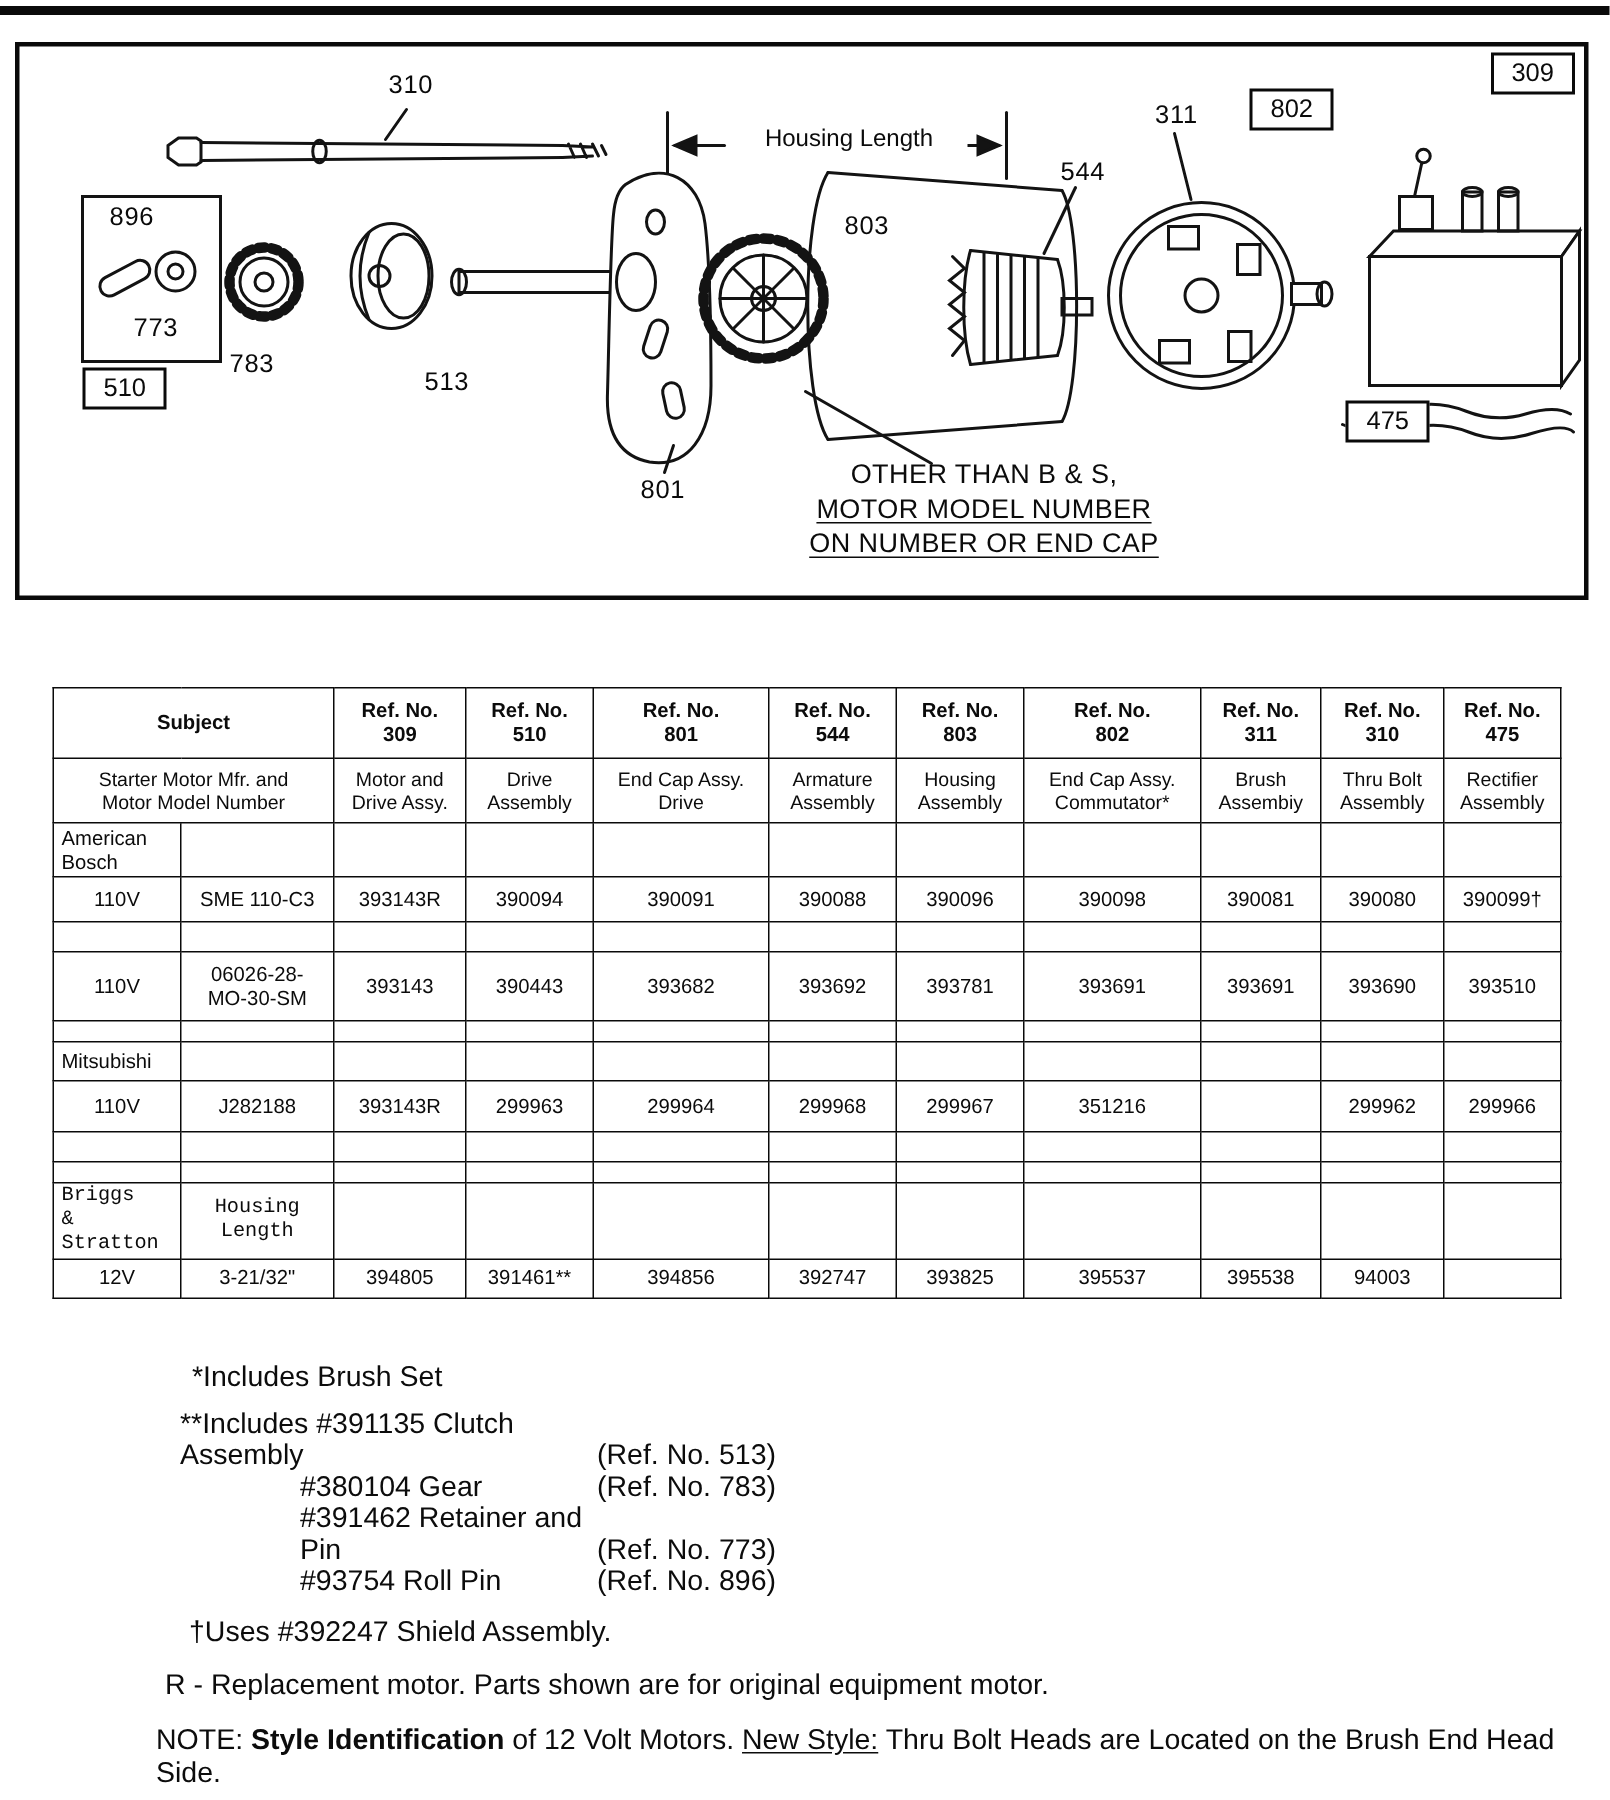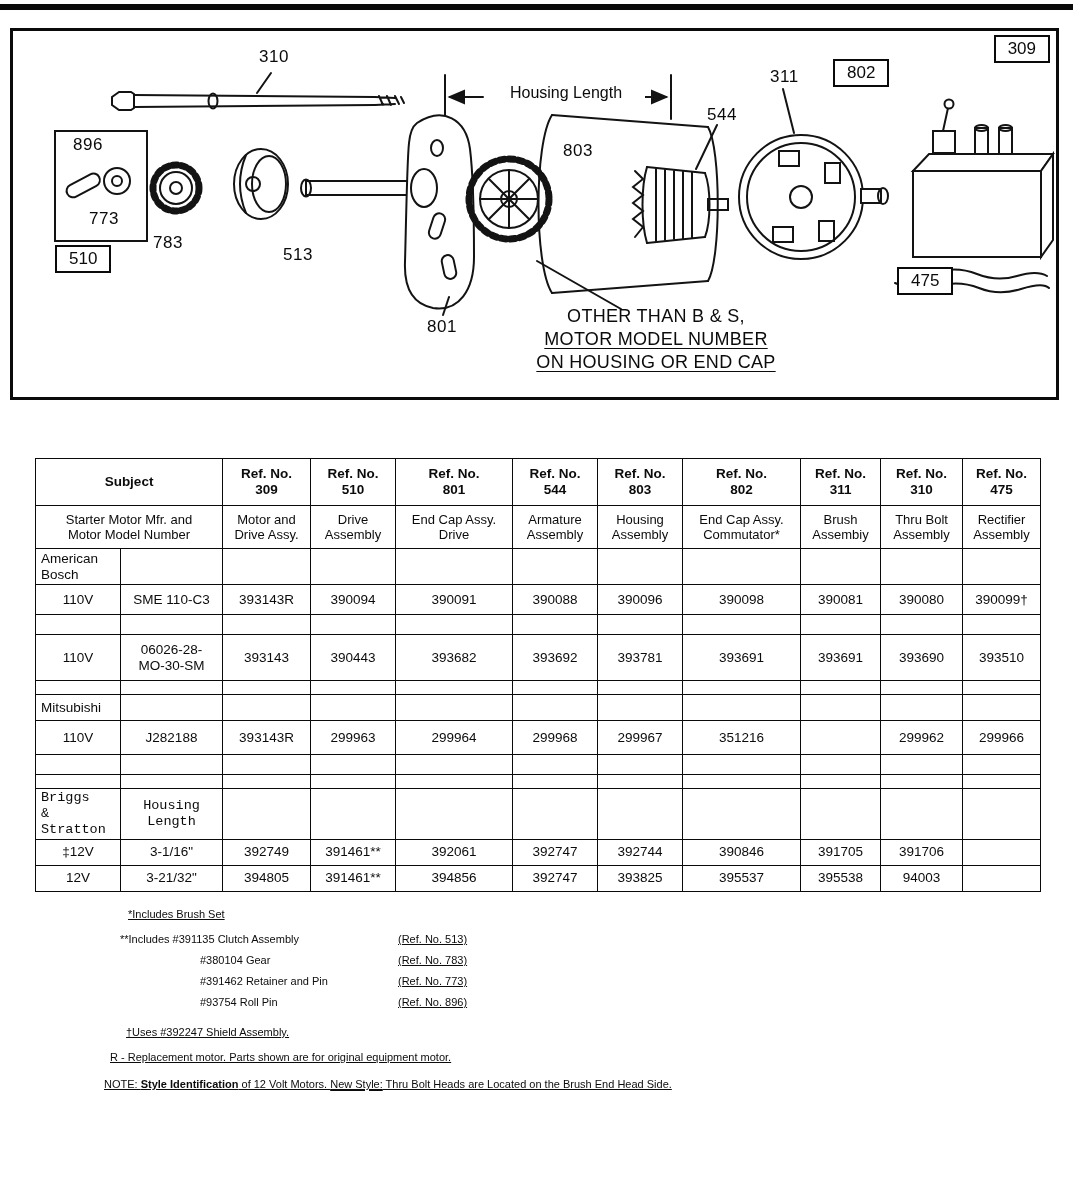--- a/index.html
+++ b/index.html
@@ -11,21 +11,21 @@
   .dbox{position:absolute;font-size:17px;border:2px solid #0a0a0a;padding:2px 12px;background:#fff;white-space:nowrap;}
   .hltext{position:absolute;left:474px;top:53px;width:158px;text-align:center;font-size:16px;background:#fff;white-space:nowrap;}
   .dnote{position:absolute;left:488px;top:274px;width:310px;text-align:center;font-size:18px;line-height:23px;letter-spacing:.3px;}
   .dnote .u{text-decoration:underline;text-underline-offset:3px;}
   table.parts{position:absolute;left:35px;top:458px;width:1005px;border-collapse:collapse;table-layout:fixed;background:#fff;}
   table.parts th,table.parts td{border:1.6px solid #0a0a0a;text-align:center;vertical-align:middle;white-space:pre-line;padding:1px 2px;line-height:1.18;overflow:hidden;}
   table.parts td{font-size:13.5px;}
   tr.h1 th{font-weight:bold;font-size:13.5px;height:44px;}
   tr.h2 th{font-weight:normal;font-size:13px;height:40px;}
   tbody tr.mfr td:first-child{text-align:left;padding-left:5px;}
-  .footnotes{position:absolute;left:120px;top:908px;width:940px;font-size:11px;color:#0c0c0c;text-decoration:underline;}
+  .footnotes{position:absolute;left:120px;top:908px;width:940px;font-size:19px;color:#0c0c0c;}
   .fn-brush{margin-left:8px;margin-bottom:9px;}
   .fn-clutch{line-height:21px;}
   .fn-clutch .sub{margin-left:80px;}
   .fn-clutch .d0{display:inline-block;width:278px;}
   .fn-clutch .d1{display:inline-block;width:198px;}
   .fn-shield{margin-top:13px;margin-left:6px;}
   .fn-repl{margin-top:13px;margin-left:-10px;}
   .fn-note{margin-top:15px;margin-left:-16px;}
   .fn-note b{font-weight:bold;}
   .u2{text-decoration:underline;text-underline-offset:2px;}
@@ -154,21 +154,21 @@
   <div class="dlabel" style="left:550px;top:110px;">803</div>
   <div class="dlabel" style="left:694px;top:74px;">544</div>
   <div class="dlabel" style="left:757px;top:36px;">311</div>
   <div class="dbox" style="left:820px;top:28px;">802</div>
   <div class="dbox" style="right:6px;top:4px;">309</div>
   <div class="dbox" style="left:884px;top:236px;">475</div>
 
   <div class="dnote">
     <div>OTHER THAN B &amp; S,</div>
     <div class="u">MOTOR MODEL NUMBER</div>
-    <div class="u">ON HOUSING OR END CAP</div>
+    <div class="u">ON NUMBER OR END CAP</div>
   </div>
 </div>
 
 <table class="parts">
   <colgroup>
     <col style="width:85px">
       <col style="width:102px">
       <col style="width:88px">
       <col style="width:85px">
     <col style="width:117px">
@@ -353,33 +353,20 @@
         <td></td>
         <td></td>
         <td></td>
         <td></td>
         <td></td>
         <td></td>
         <td></td>
         <td></td>
       </tr>
       <tr style="height: 26px;">
-        <td>‡12V</td>
-        <td>3-1/16"</td>
-        <td>392749</td>
-        <td>391461**</td>
-        <td>392061</td>
-        <td>392747</td>
-        <td>392744</td>
-        <td>390846</td>
-        <td>391705</td>
-        <td>391706</td>
-        <td></td>
-      </tr>
-      <tr style="height: 26px;">
         <td>12V</td>
         <td>3-21/32"</td>
         <td>394805</td>
         <td>391461**</td>
         <td>394856</td>
         <td>392747</td>
         <td>393825</td>
         <td>395537</td>
         <td>395538</td>
         <td>94003</td>

